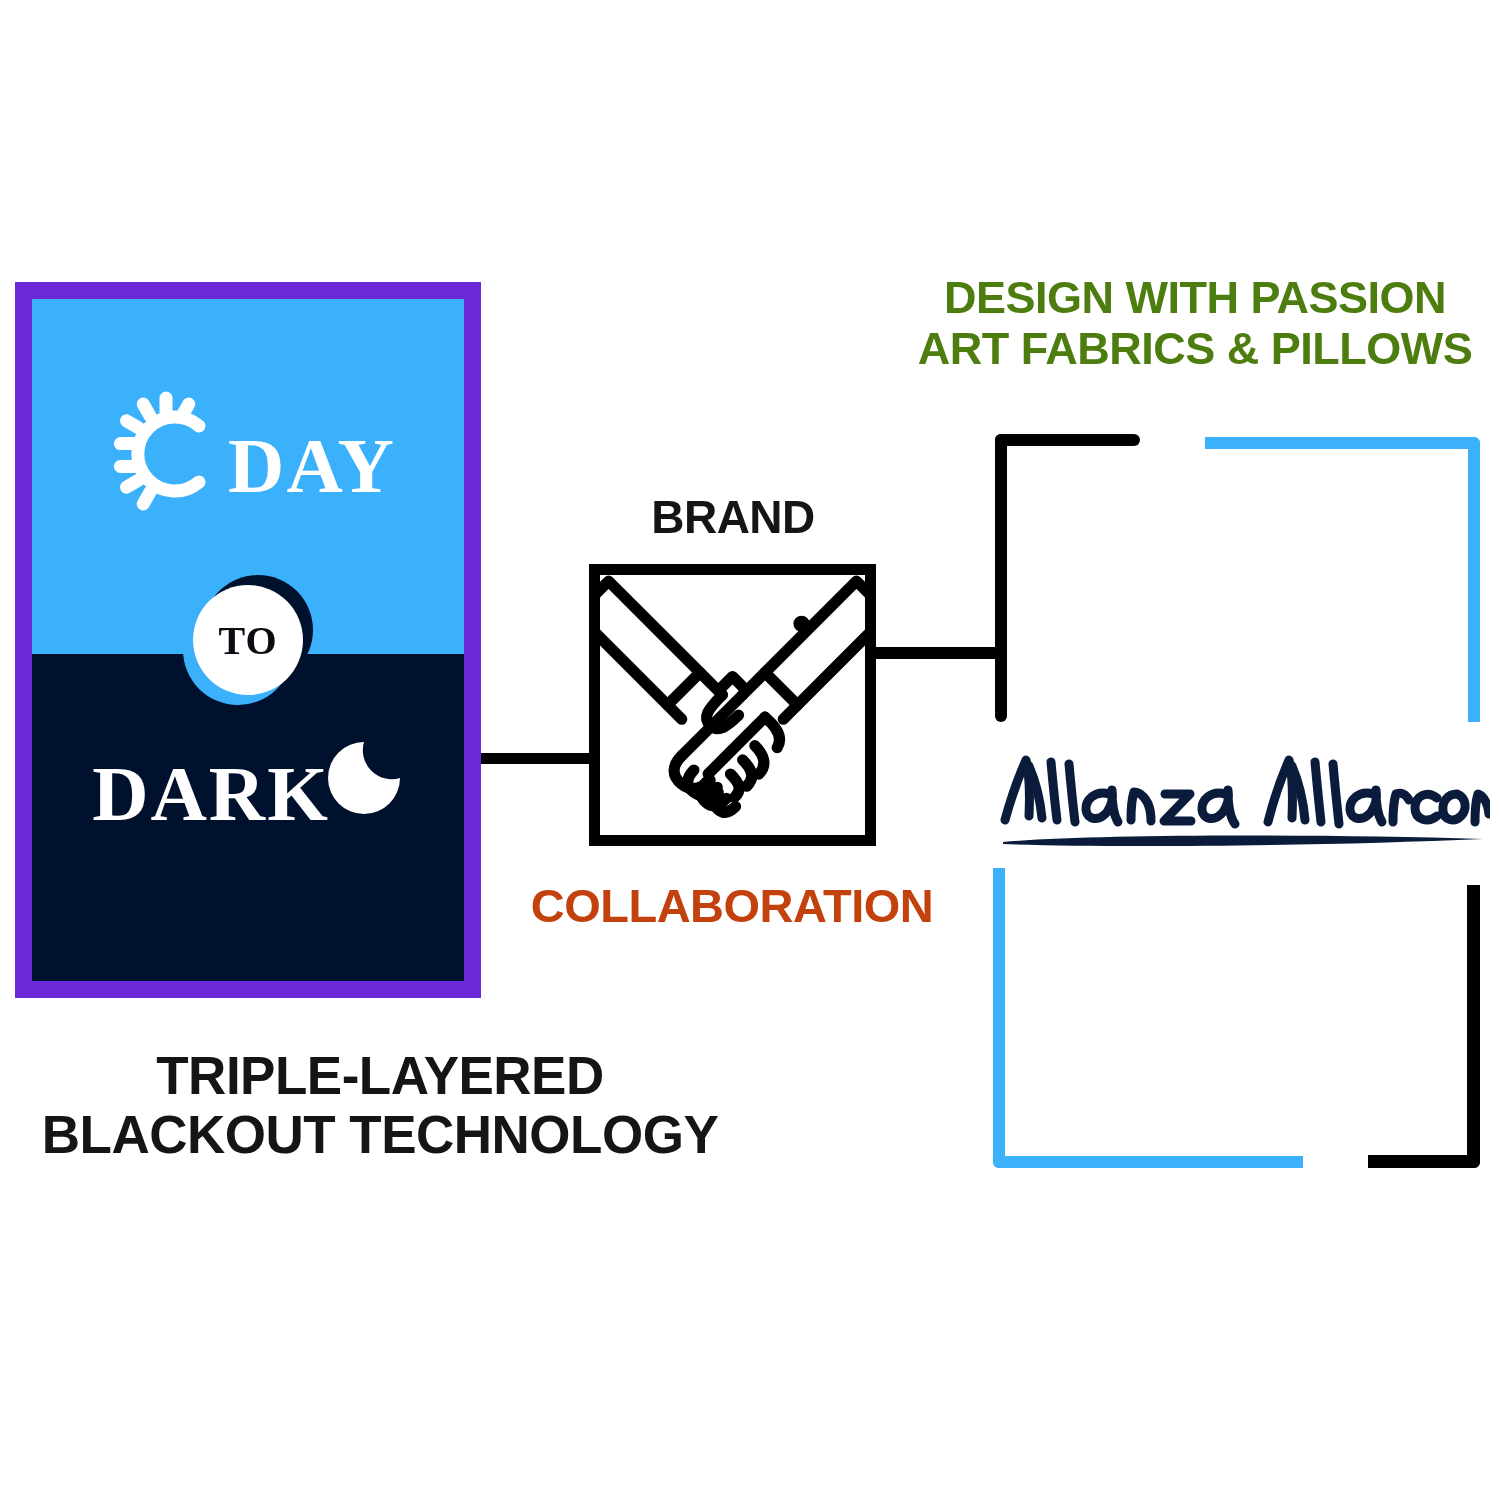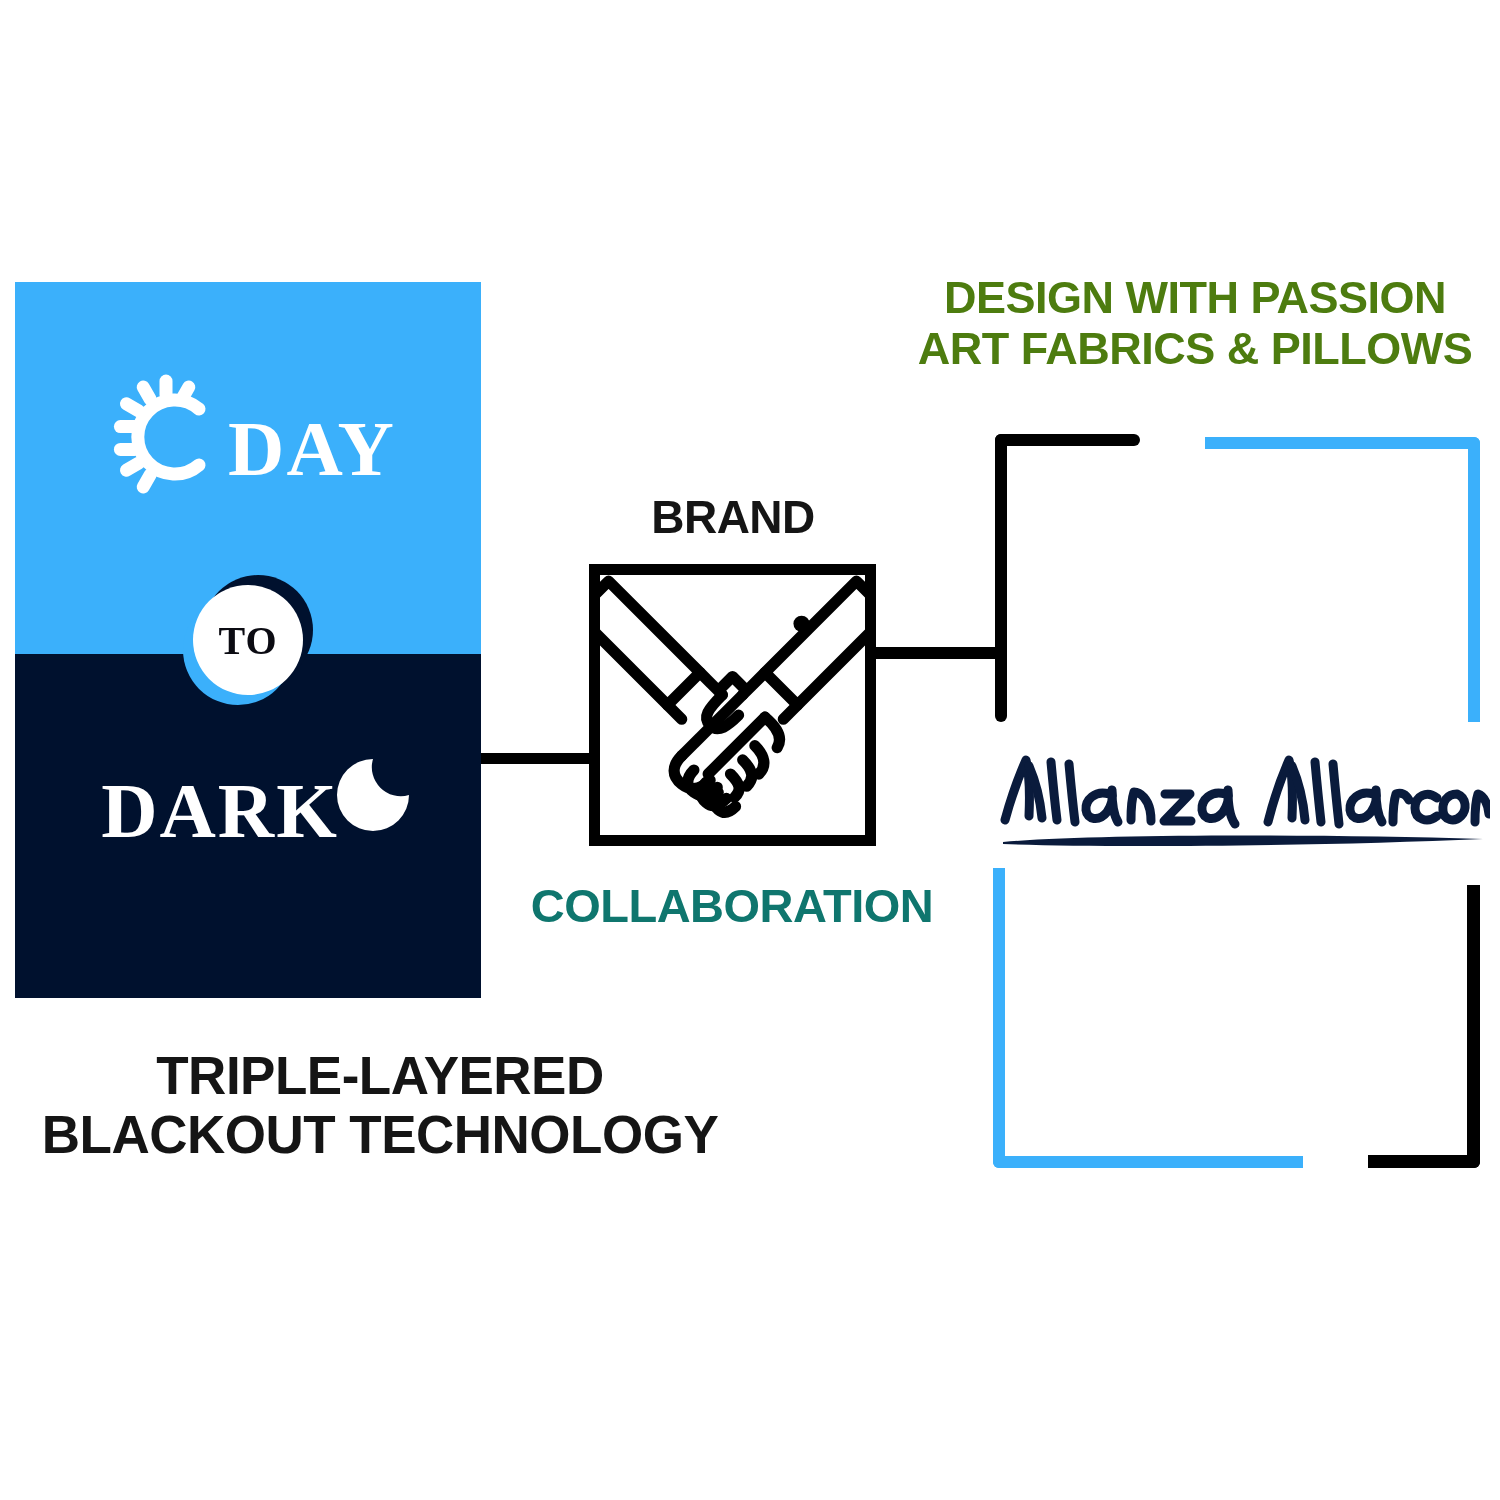--- a/index.html
+++ b/index.html
@@ -22,22 +22,23 @@
     height: 1500px;
   }
 
   
   .panel {
     position: absolute;
     left: 15px;
     top: 282px;
     width: 466px;
     height: 716px;
-    background: #0f766e;
+    background: #6d28d9;
     box-sizing: border-box;
+    padding: 17px;
     text-decoration: underline;
   }
   .panel-inner {
     position: relative;
     width: 100%;
     height: 100%;
     overflow: hidden;
   }
   .panel-day {
     position: absolute;
@@ -123,21 +124,21 @@
     font-family: "Liberation Serif", serif;
     font-weight: 700;
     font-size: 40px;
     color: #0B0B12;
     letter-spacing: 1px;
   }
 
   
   .dark-row {
     position: absolute;
-    left: 12px;
+    left: 3px;
     bottom: 136px;
     width: 100%;
     height: 120px;
     display: flex;
     align-items: center;
     justify-content: center;
   }
   .word-dark {
     font-family: "Liberation Serif", serif;
     font-weight: 700;
@@ -201,21 +202,21 @@
   .collab-label {
     position: absolute;
     left: 452px;
     top: 878px;
     width: 560px;
     text-align: center;
     font-family: "Liberation Sans", sans-serif;
     font-weight: 700;
     font-size: 47px;
     letter-spacing: -0.5px;
-    color: #0f766e;
+    color: #c2410c;
   }
 
   
   .handshake-box {
     position: absolute;
     left: 589px;
     top: 564px;
     width: 287px;
     height: 282px;
     border: 11px solid #000000;

